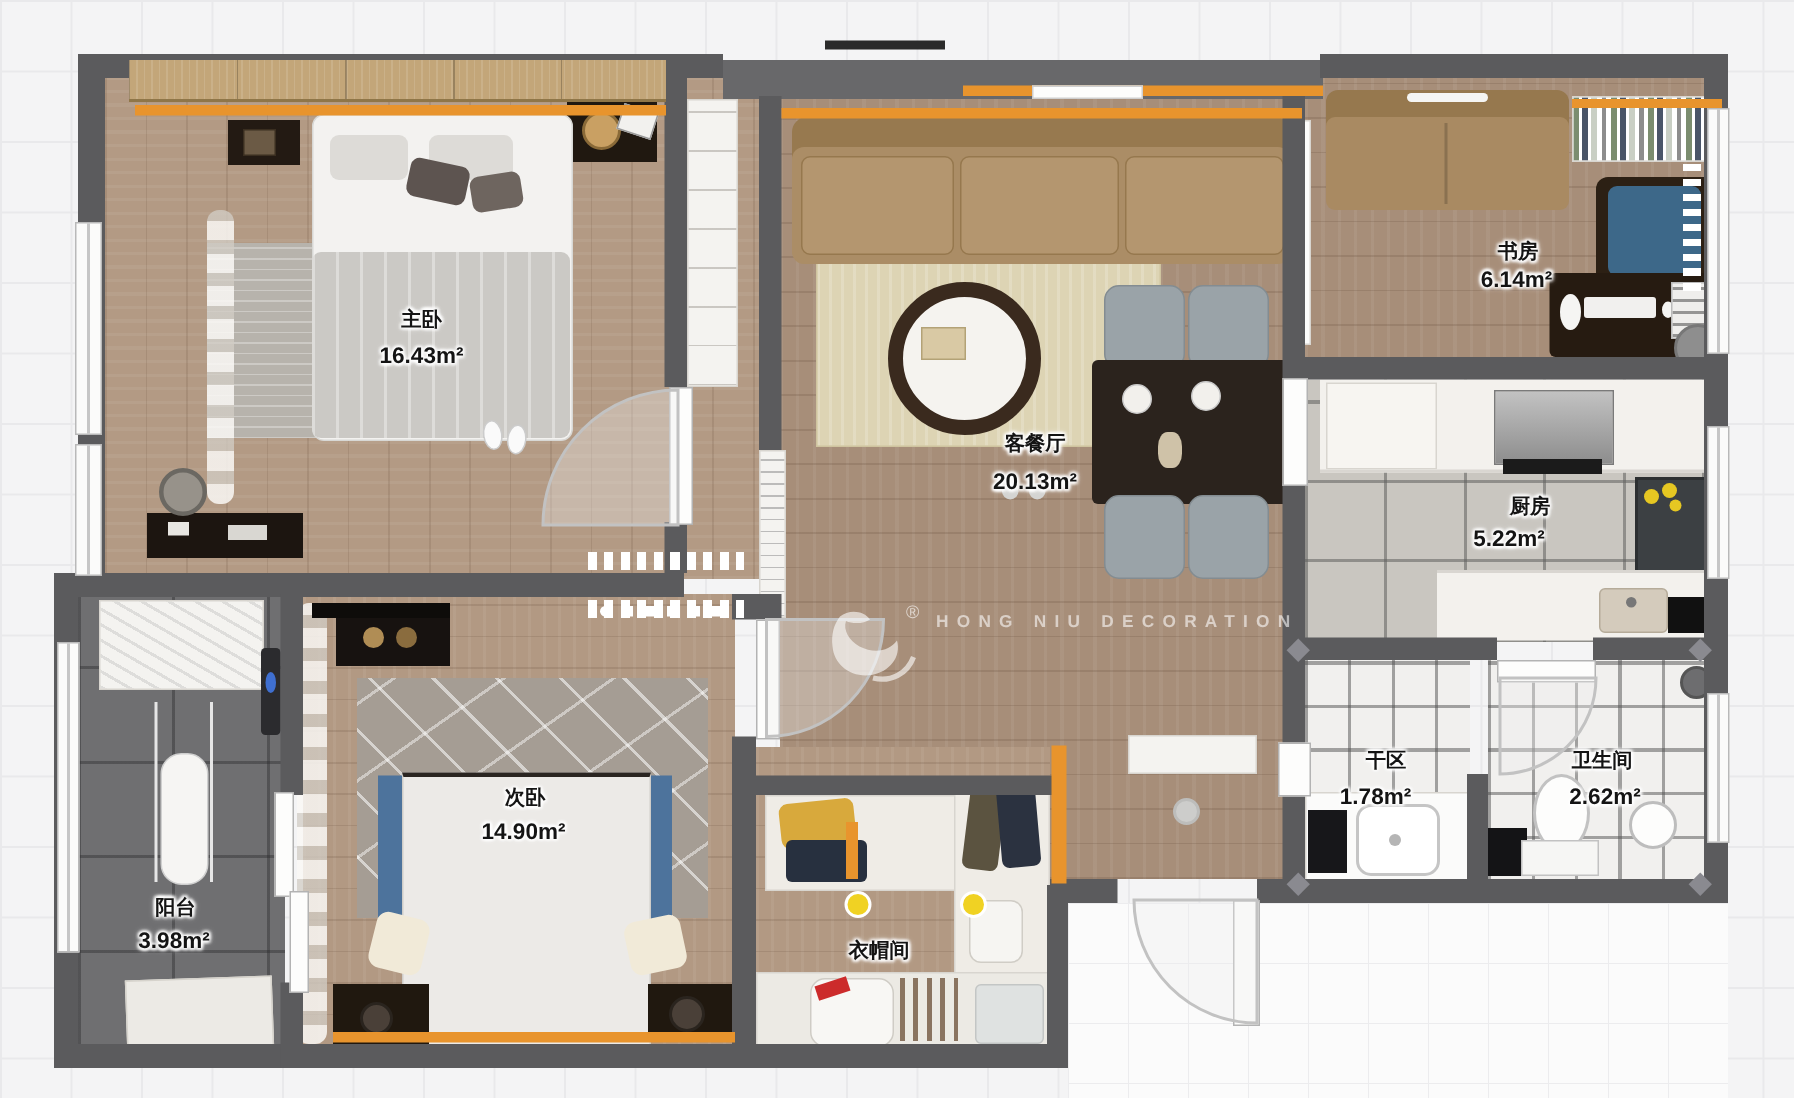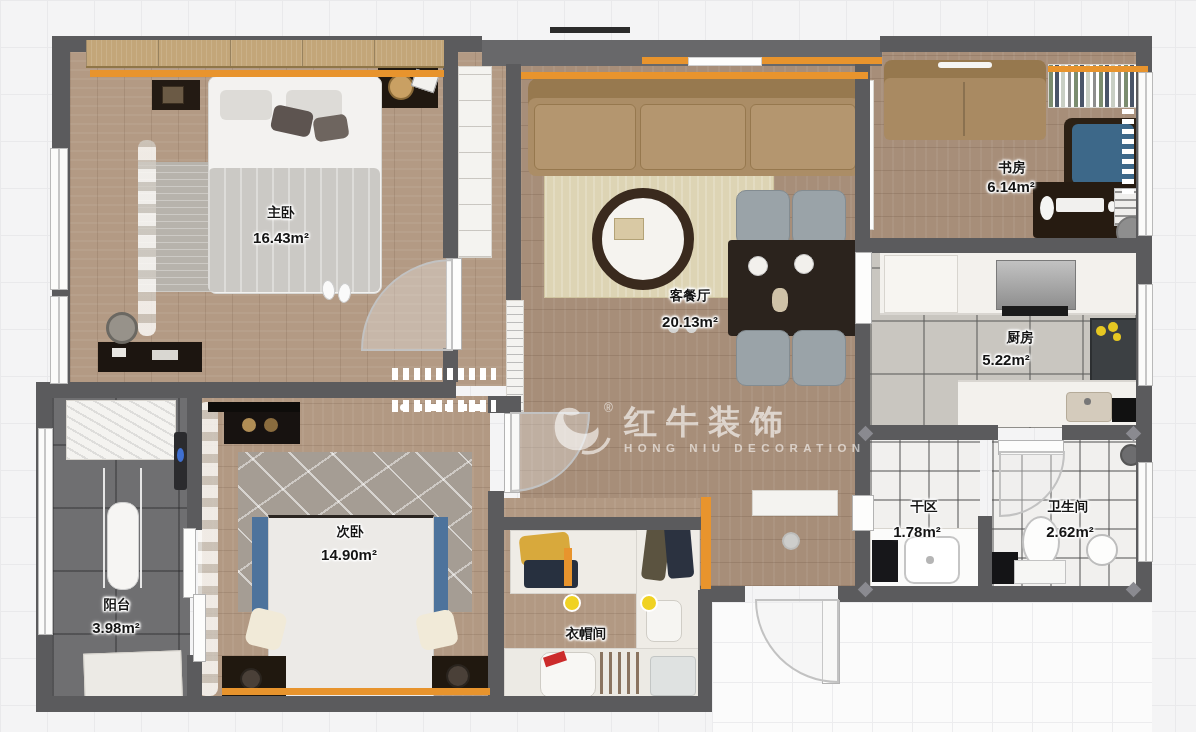--- a/index.html
+++ b/index.html
@@ -286,18 +286,17 @@
 
   <div id="watermark">
     <div class="abs" style="position:relative;width:62px;height:54px;">
       <svg width="60" height="52" viewBox="0 0 60 52">
         <path fill="rgba(255,255,255,.6)" d="M8 6 C14 1 24 2 28 8 C24 11 16 11 12 9 C10 15 14 22 21 26 C31 31 41 29 46 22 C49 33 41 43 29 45 C15 47 4 38 3 26 C2 18 4 11 8 6 Z"></path>
         <path fill="none" stroke="rgba(255,255,255,.6)" stroke-width="3.5" d="M30 47 C42 50 53 44 57 33"></path>
       </svg>
       <div class="reg">®</div>
     </div>
     <div>
-      <div class="brand">红牛装饰</div>
       <div class="sub">HONG NIU DECORATION</div>
     </div>
   </div>
 
 </div>
 
 </body></html>

